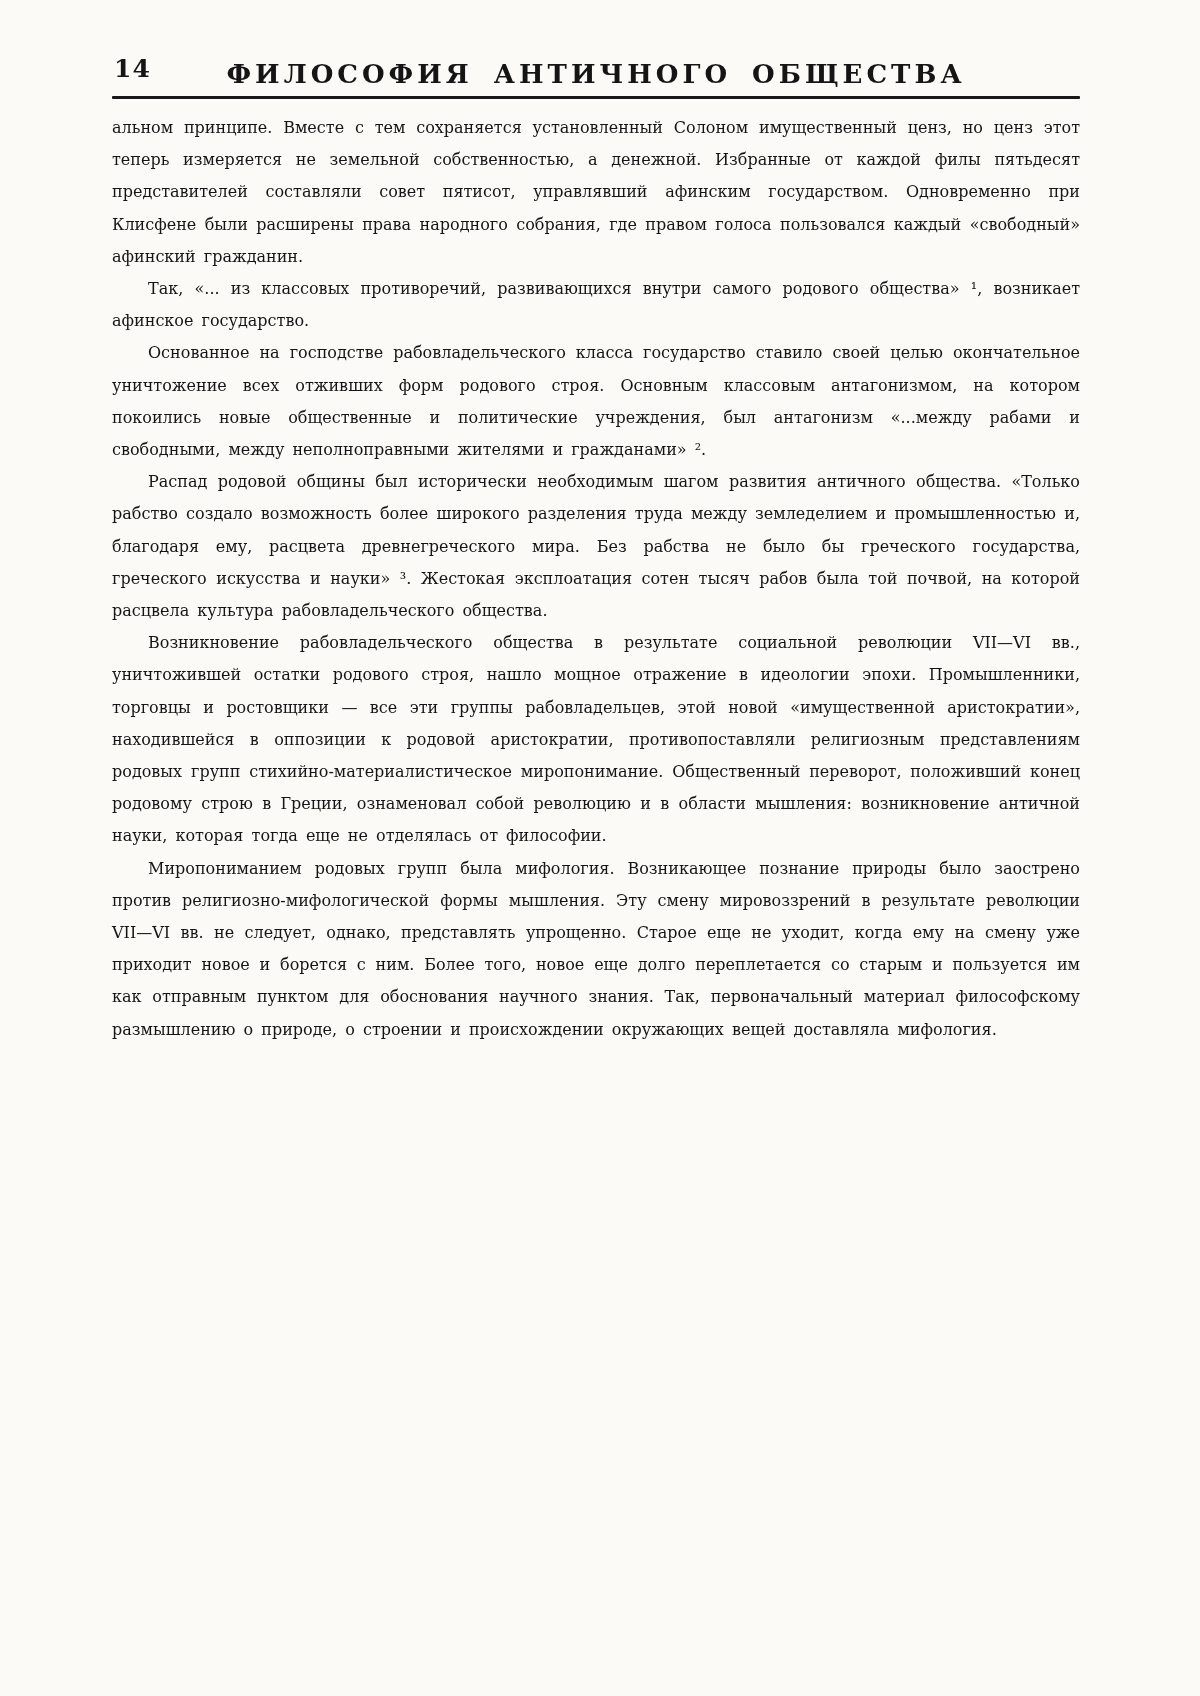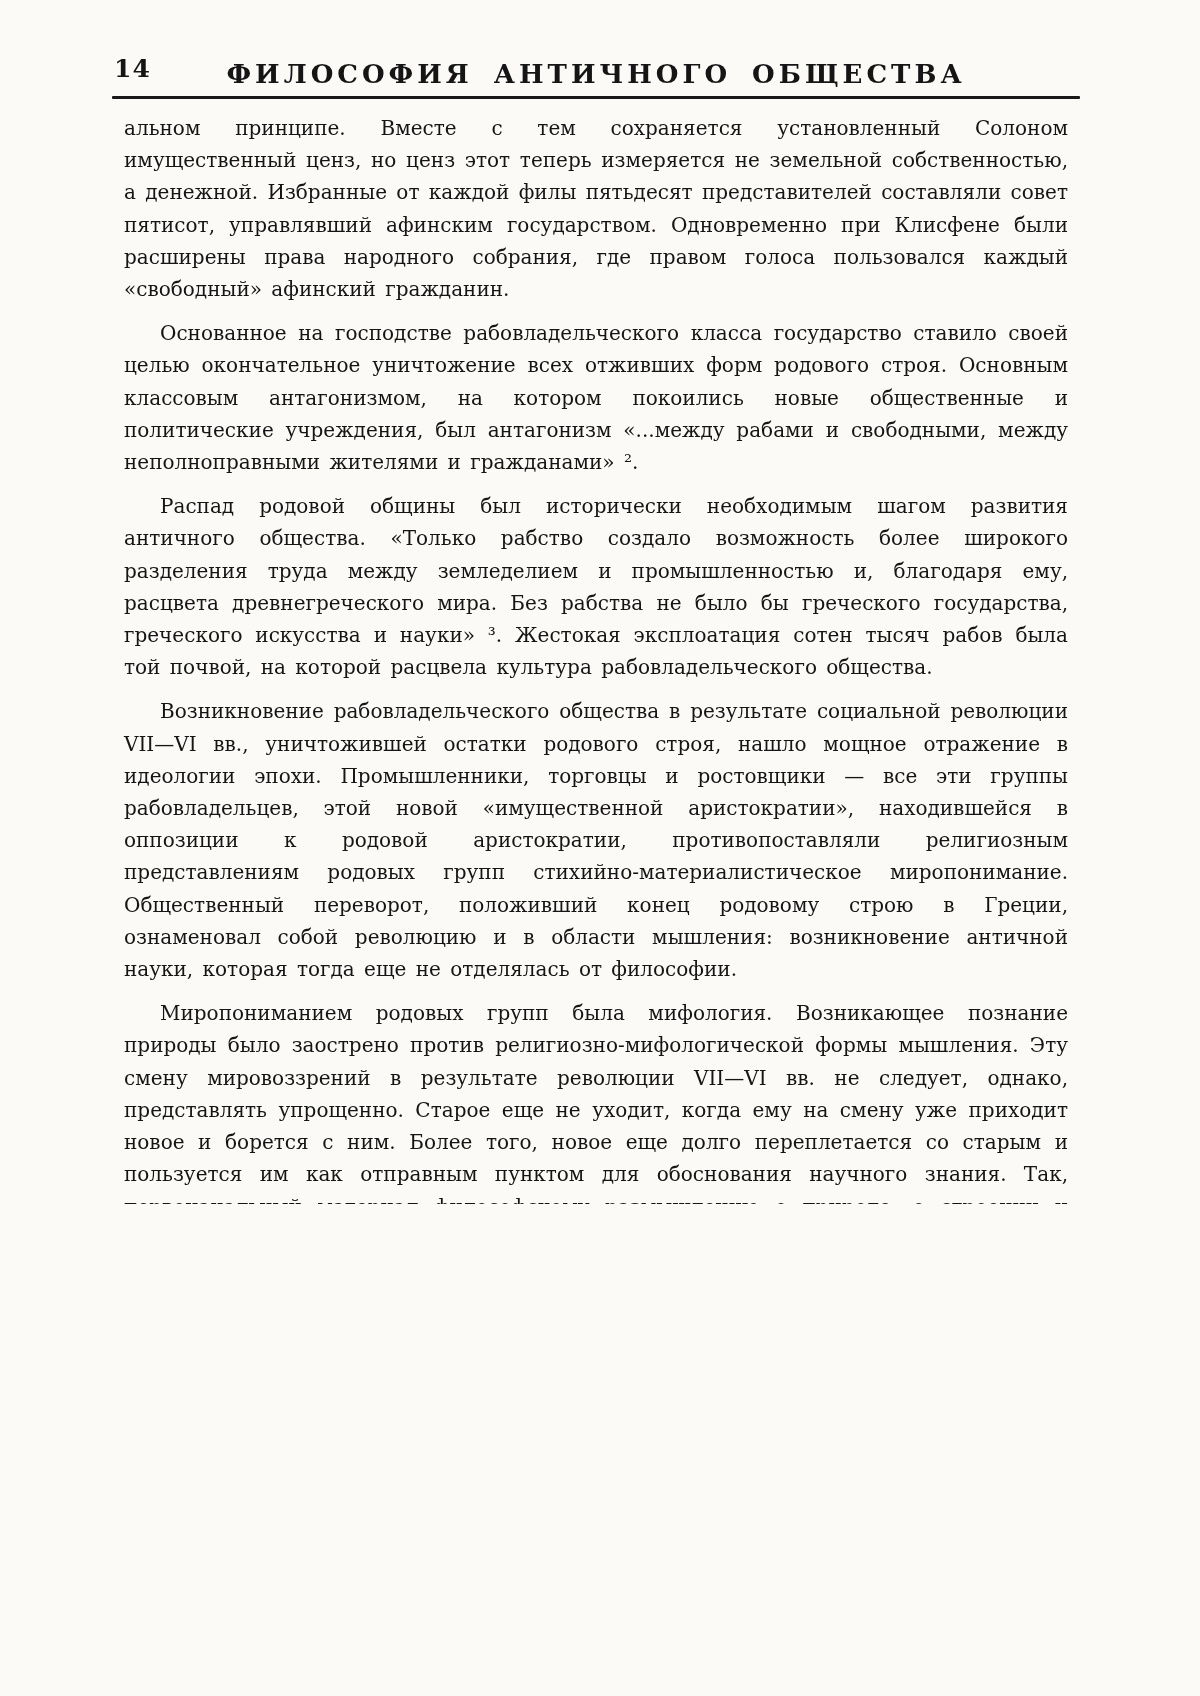--- a/index.html
+++ b/index.html
@@ -48,22 +48,22 @@
     height: 3px;
     background: #181818;
     margin-top: 7px;
     border-radius: 1px;
   }
   
   .text-block {
     margin-top: 22px;
   }
   .text-block p {
-    margin: 12px;
-    font-size: 20px;
+    margin: 0;
+    font-size: 16px;
     line-height: 32.2px;
     text-align: justify;
     word-spacing: 3px;
   }
   .text-block p.indent {
     text-indent: 36px;
   }
   
   .footnote-area {
     position: absolute;
@@ -112,20 +112,21 @@
   <div class="content">
 
     <div class="running-head">
       <span class="page-num">14</span>
       <div class="head-title">ФИЛОСОФИЯ АНТИЧНОГО ОБЩЕСТВА</div>
       <div class="head-rule"></div>
     </div>
 
     <div class="text-block">
       <p>альном принципе. Вместе с тем  сохраняется установленный Солоном имущественный ценз, но ценз этот теперь измеряется не земельной собственностью, а денежной. Избранные от каждой филы пятьдесят представителей составляли совет пятисот, управлявший афинским государством. Одновременно при Клисфене были расширены права народного собрания, где правом голоса пользовался каждый «свободный» афинский гражданин.</p>
+      <p class="indent">Так, «... из классовых противоречий, развивающихся внутри самого родового общества» ¹, возникает афинское государство.</p>
       <p class="indent">Основанное на господстве рабовладельческого класса государство ставило своей целью окончательное уничтожение всех отживших форм родового строя. Основным классовым антагонизмом, на котором покоились новые общественные и политические учреждения, был антагонизм «...между рабами и свободными, между неполноправными жителями и гражданами» ².</p>
       <p class="indent">Распад родовой общины был исторически необходимым шагом развития античного общества. «Только рабство создало возможность более широкого разделения труда между земледелием и промышленностью и, благодаря ему, расцвета древнегреческого мира. Без рабства не было бы греческого государства, греческого искусства и науки» ³. Жестокая эксплоатация сотен тысяч рабов была той почвой, на которой расцвела культура рабовладельческого общества.</p>
       <p class="indent">Возникновение рабовладельческого общества в результате социальной революции VII—VI вв., уничтожившей остатки родового строя, нашло мощное отражение в идеологии эпохи. Промышленники, торговцы и ростовщики — все эти группы рабовладельцев, этой новой «имущественной аристократии», находившейся в оппозиции к родовой аристократии, противопоставляли религиозным представлениям родовых групп стихийно-материалистическое миропонимание. Общественный переворот, положивший конец родовому строю в Греции, ознаменовал собой революцию и в области мышления: возникновение античной науки, которая тогда еще не отделялась от философии.</p>
       <p class="indent">Миропониманием родовых групп была мифология. Возникающее познание природы было заострено против религиозно-мифологической формы мышления. Эту смену мировоззрений в результате революции VII—VI вв. не следует, однако, представлять упрощенно. Старое еще не уходит, когда ему на смену уже приходит новое и борется с ним. Более того, новое еще долго переплетается со старым и пользуется им как отправным пунктом для обоснования научного знания. Так, первоначальный материал философскому размышлению о природе, о строении и происхождении окружающих вещей доставляла мифология.</p>
     </div>
 
   </div>
 
   <div class="footnote-area">
     <div class="fn-rule"></div>

